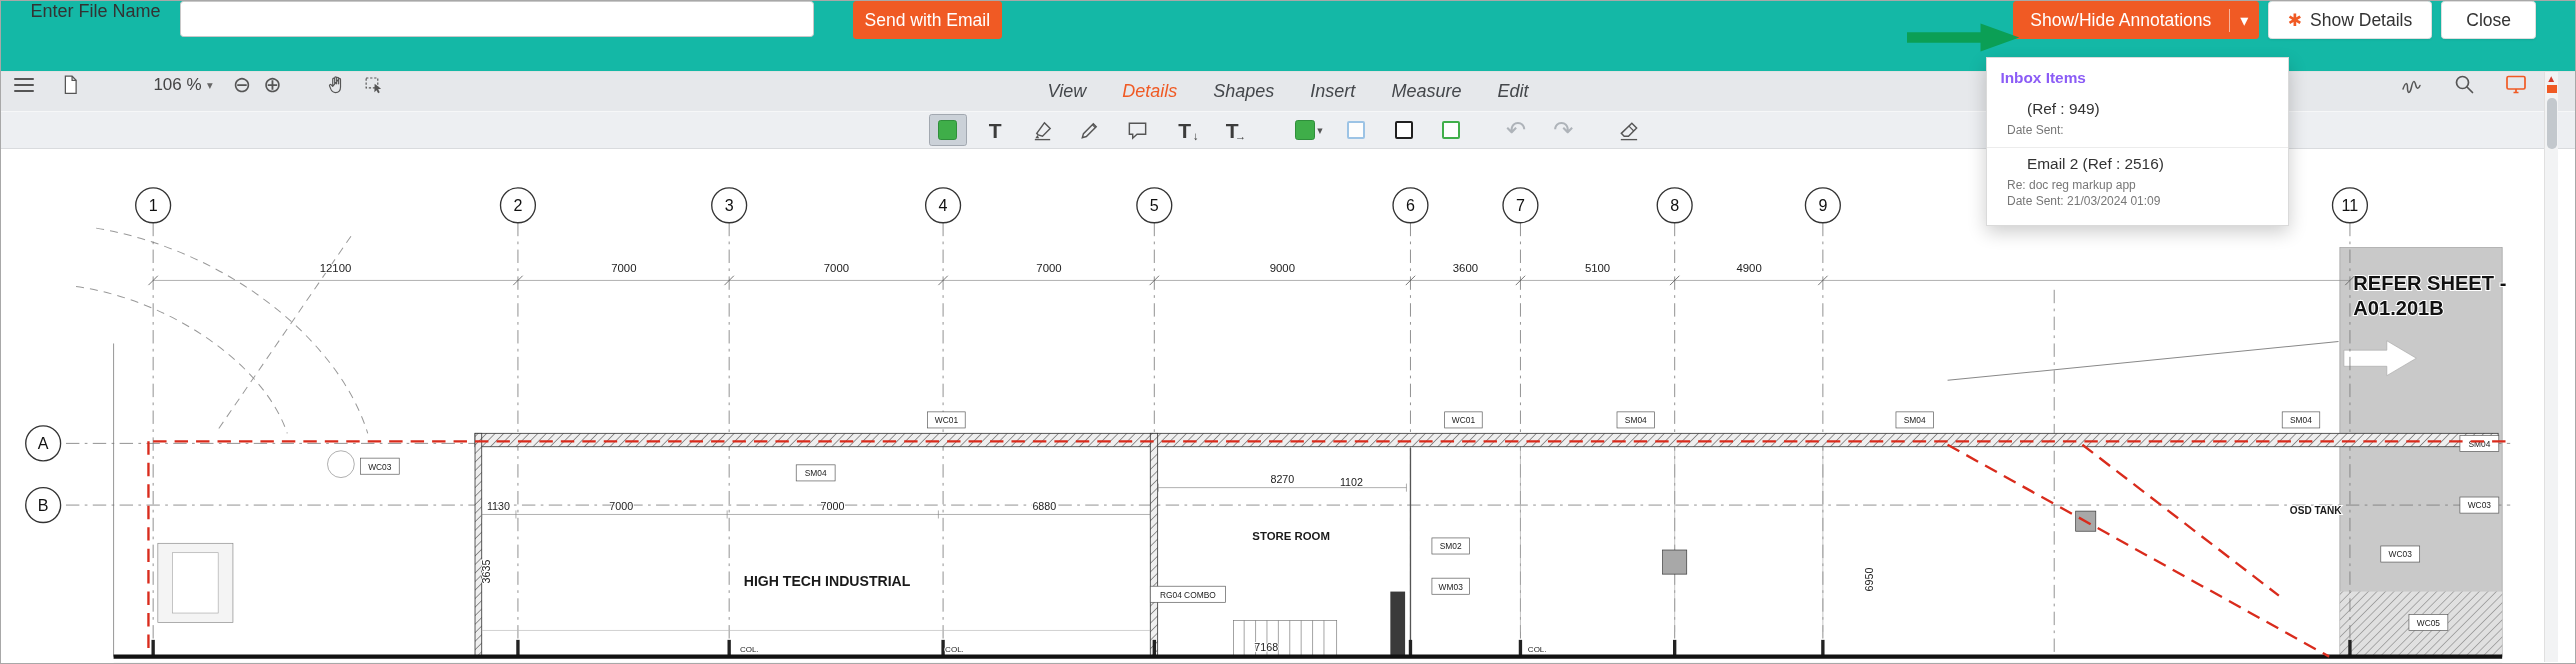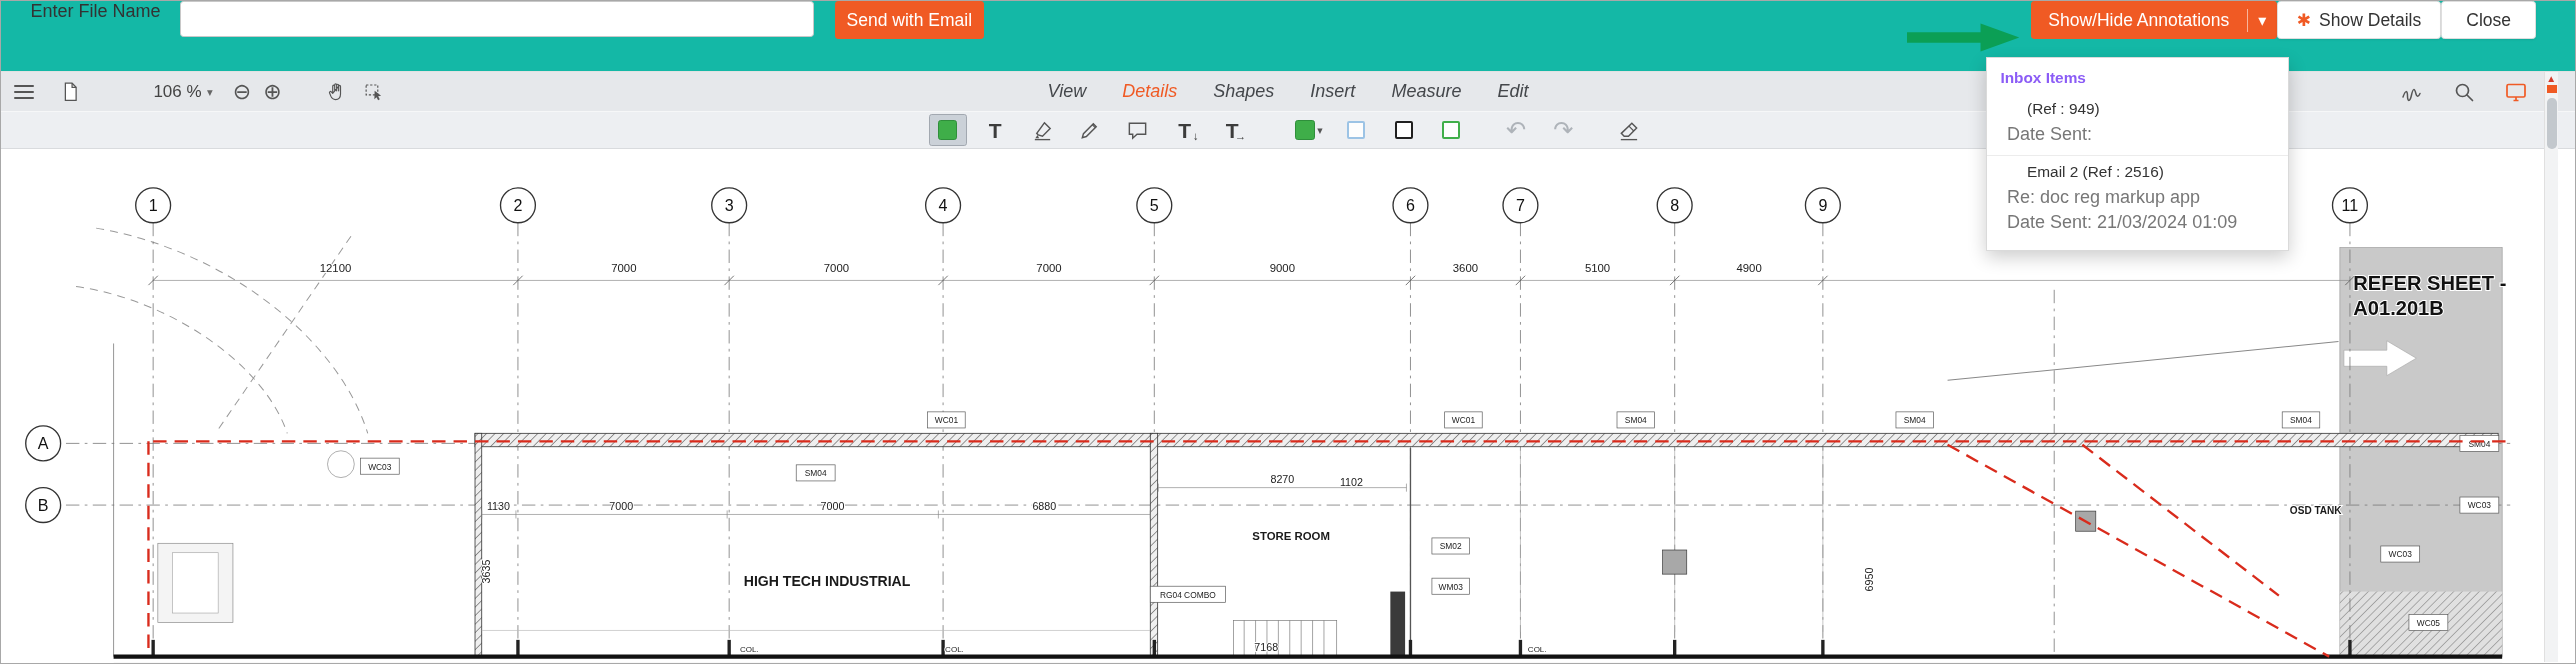--- a/index.html
+++ b/index.html
@@ -10,35 +10,35 @@
   
   .topbar { position:relative; height:71px; background:#14b8a6; border-bottom:0.7px solid #E2E2E2;
             display:flex; align-items:flex-start; padding:0 39px 0 29.5px; z-index:10; }
   .file-label { font-size:18px; color:#333; white-space:nowrap; }
   .file-input { margin-left:19px; width:634px; height:36px; border:0.7px solid #C8C8C8; border-radius:3.4px;
                 font-size:17.5px; padding:0 12px; color:#333; outline:none; }
   .btn { height:38px; border:none; border-radius:3.4px; font-size:17.5px; cursor:pointer;
          display:inline-flex; align-items:center; justify-content:center; font-family:inherit; }
   .btn-orange { background:#F05A24; color:#fff; }
   .btn-light  { background:#fff; color:#333; border:0.7px solid #DEDEDE; box-shadow:0 0.7px 2px rgba(0,0,0,.08); }
-  .send-btn { margin-left:21px; padding:0 12px; }
-  .topbar-right { margin-left:auto; display:flex; align-items:center; gap:0; }
+  .send-btn { margin-left:39px; padding:0 12px; }
+  .topbar-right { margin-left:auto; display:flex; align-items:center; gap:9px; }
   .showhide-btn { padding:0; }
   .showhide-label { padding:0 17.5px; }
   .showhide-sep { width:0.7px; height:23px; background:rgba(255,255,255,.55); }
   .showhide-chevron { padding:0 10.7px; font-size:16px; }
   .details-btn { padding:0 19px; gap:8px; }
   .details-icon { color:#F05A24; font-size:17px; }
   .close-btn { padding:0 24px; }
 
   
   .green-arrow { position:absolute; left:1906px; top:21px; z-index:50; }
 
   
-  .ribbon-row1 { position:relative; height:39px; background:#E6E8EB; display:flex; align-items:center;
+  .ribbon-row1 { position:relative; height:39px; background:#E6E8EB; display:flex; align-items:flex-start;
                  padding:0 47px 0 13.4px; z-index:5; }
   .r1-left { display:flex; align-items:center; }
   .hamburger { display:inline-flex; flex-direction:column; gap:4px; width:20px; }
   .hamburger i { display:block; height:2px; background:#555; border-radius:1.3px; }
   .zoom-wrap { display:flex; align-items:center; gap:5.4px; margin-left:72px; cursor:pointer; }
   .zoom-text { font-size:17px; color:#444; }
   .zoom-caret { font-size:11.4px; color:#666; }
   .zoomer { font-size:22px; color:#555; background:none; border:none; cursor:pointer; }
   .tabs { position:absolute; left:50%; top:0; height:100%; transform:translateX(-50%);
           display:flex; align-items:center; gap:36px; }
@@ -75,21 +75,21 @@
   .vscroll .thumb { position:absolute; left:2px; top:25.5px; width:9.4px; height:51px; background:#C3C8CD; border-radius:4.7px; }
 
   
   .panel { position:absolute; left:1985px; top:56px; width:303px; background:#fff; border:0.7px solid #DADADA;
            box-shadow:0 6.7px 17.5px rgba(0,0,0,.20); z-index:40; padding-bottom:6.7px; }
   .panel .hdr { color:#8b5cf6; font-weight:bold; font-size:15.4px; padding:10.7px 13.4px 6.7px 13.4px; }
   .panel .hdr.bordered { border-top:0.7px solid #E6E6E6; margin-top:4px; }
   .panel .item { padding:6.7px 13.4px 8px 20px; cursor:pointer; }
   .panel .item + .item { border-top:0.7px solid #ECECEC; }
   .panel .ttl { font-size:15.4px; color:#333; margin-bottom:4px;margin-left:20px; }
-  .panel .sub { font-size:18px; color:#777; line-height:1.4; }
+  .panel .sub { font-size:12px; color:#777; line-height:1.4; }
 </style>
 </head>
 <body>
 
 <div class="app">
 
   <div class="topbar">
     <span class="file-label">Enter File Name</span>
     <input class="file-input" type="text" value="" style="">
     <button class="btn btn-orange send-btn">Send with Email</button>

